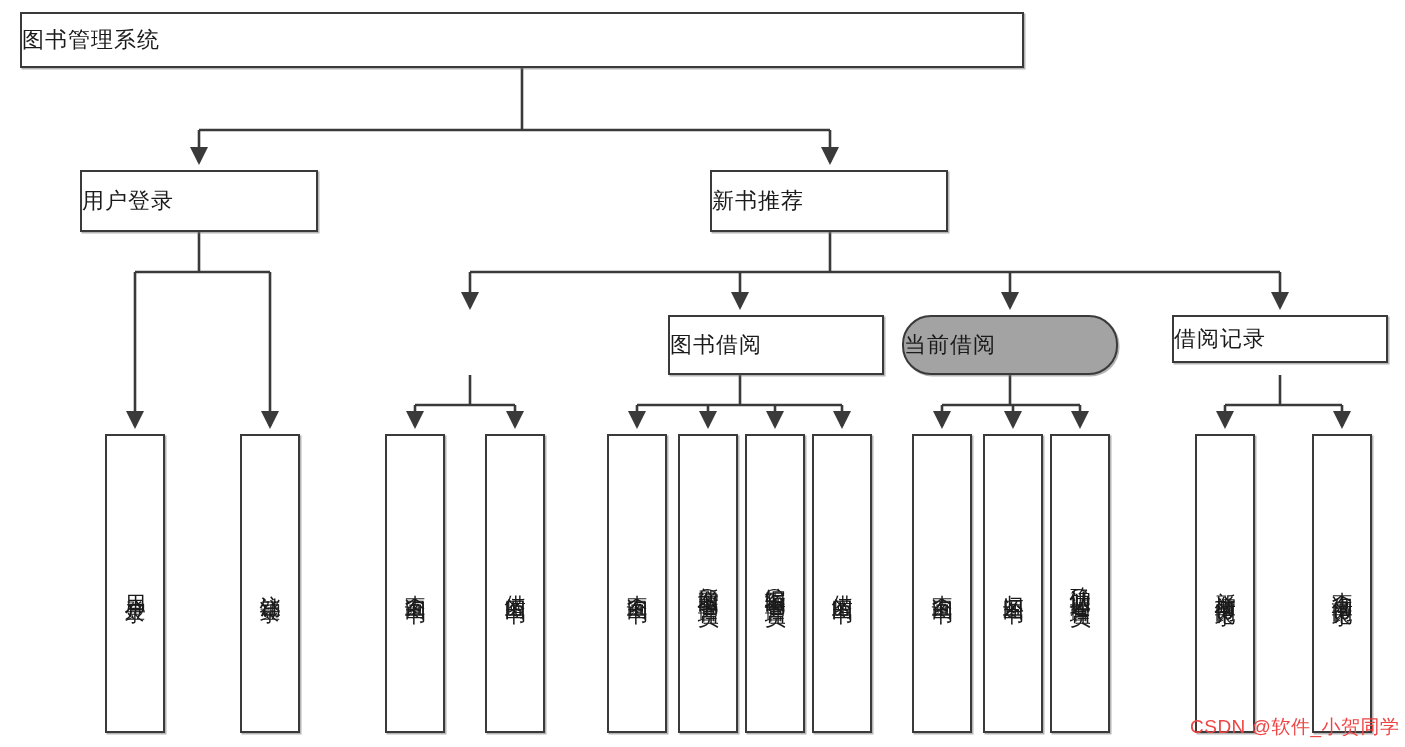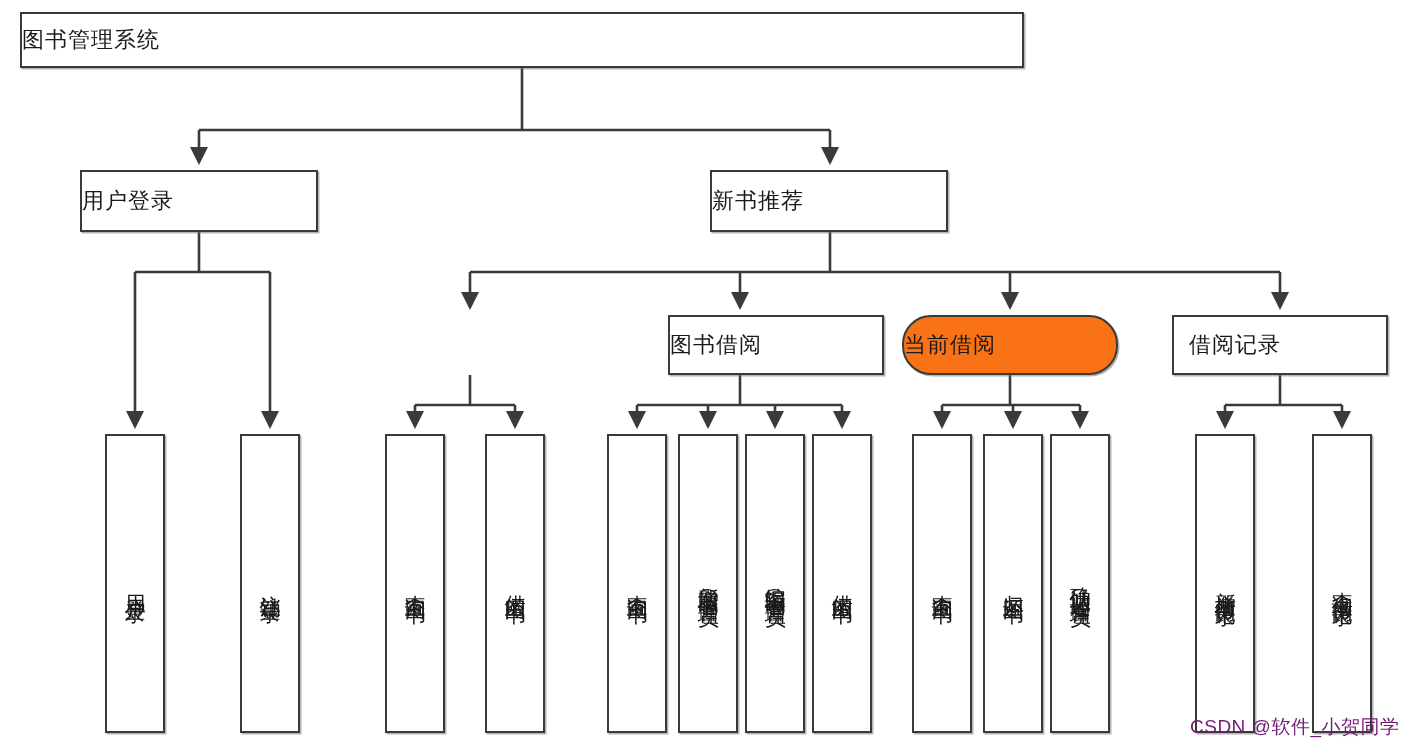--- a/index.html
+++ b/index.html
@@ -128,24 +128,24 @@
   <div class="node horizontal" style="left: 80px; top: 170px; width: 238px; height: 62px; border-color: rgb(58, 58, 58); background: rgb(255, 255, 255); color: rgb(26, 26, 26);">
     <span>用户登录</span>
   </div>
   <div class="node horizontal" style="left: 710px; top: 170px; width: 238px; height: 62px; border-color: rgb(58, 58, 58); background: rgb(255, 255, 255); color: rgb(26, 26, 26);">
     <span>新书推荐</span>
   </div>
 
   <div class="node horizontal" style="left: 632px; top: 315px; width: 216px; height: 60px; border-color: rgb(58, 58, 58); background: rgb(255, 255, 255); color: rgb(26, 26, 26); margin-left: 36px;">
     <span>图书借阅</span>
   </div>
-  <div class="node horizontal" style="left: 902px; top: 315px; width: 216px; height: 60px; border-color: rgb(58, 58, 58); background: #f97316; color: rgb(26, 26, 26); border-radius: 29px;">
+  <div class="node horizontal" style="left: 902px; top: 315px; width: 216px; height: 60px; border-color: rgb(58, 58, 58); background: #a3a3a3; color: rgb(26, 26, 26); border-radius: 29px;">
     <span>当前借阅</span>
   </div>
-  <div class="node horizontal" style="left: 1172px; top: 315px; width: 216px; height: 60px; border-color: rgb(58, 58, 58); background: rgb(255, 255, 255); color: rgb(26, 26, 26); padding-left: 15px;">
+  <div class="node horizontal" style="left: 1172px; top: 315px; width: 216px; height: 48px; border-color: rgb(58, 58, 58); background: rgb(255, 255, 255); color: rgb(26, 26, 26);">
     <span>借阅记录</span>
   </div>
 
   <div class="node vertical" style="left: 105px; top: 434px; width: 60px; height: 299px; border-color: rgb(58, 58, 58); background: rgb(255, 255, 255); color: rgb(26, 26, 26);">
     <span class="vlabel">用户登录</span>
   </div>
   <div class="node vertical" style="left: 240px; top: 434px; width: 60px; height: 299px; border-color: rgb(58, 58, 58); background: rgb(255, 255, 255); color: rgb(26, 26, 26);">
     <span class="vlabel">注销登录</span>
   </div>
   <div class="node vertical" style="left: 385px; top: 434px; width: 60px; height: 299px; border-color: rgb(58, 58, 58); background: rgb(255, 255, 255); color: rgb(26, 26, 26);">
@@ -175,15 +175,15 @@
   <div class="node vertical" style="left: 1050px; top: 434px; width: 60px; height: 299px; border-color: rgb(58, 58, 58); background: rgb(255, 255, 255); color: rgb(26, 26, 26);">
     <span class="vlabel">确认归还（管理员）</span>
   </div>
   <div class="node vertical" style="left: 1195px; top: 434px; width: 60px; height: 299px; border-color: rgb(58, 58, 58); background: rgb(255, 255, 255); color: rgb(26, 26, 26);">
     <span class="vlabel">新增借阅记录</span>
   </div>
   <div class="node vertical" style="left: 1312px; top: 434px; width: 60px; height: 299px; border-color: rgb(58, 58, 58); background: rgb(255, 255, 255); color: rgb(26, 26, 26);">
     <span class="vlabel">查询借阅记录</span>
   </div>
 
-  <div class="watermark" style="left: 1190px; top: 714px; color: #701a75; text-align: center;">CSDN @软件_小贺同学</div>
+  <div class="watermark" style="left: 1190px; top: 714px; color: #ef4444; text-align: center;">CSDN @软件_小贺同学</div>
 
 </div>
 
 </body></html>

